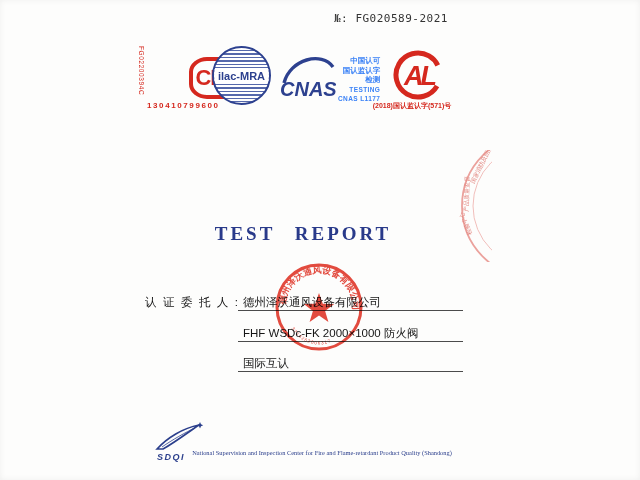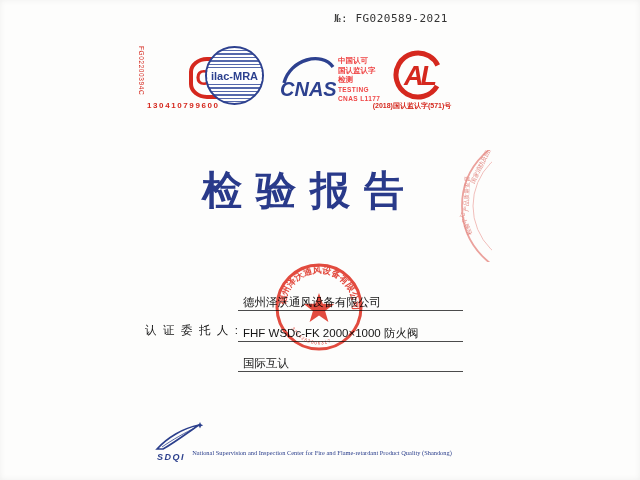--- a/index.html
+++ b/index.html
@@ -12,45 +12,45 @@
 
   
   .cma-code{left:138px;top:46px;writing-mode:vertical-rl;text-orientation:sideways;
             font-size:6.5px;color:#d5281e;letter-spacing:.6px;height:60px;}
   .cma-box{left:152px;top:57px;width:52px;height:34px;border:4px solid #d5281e;border-radius:18px/15px;
            display:flex;align-items:center;justify-content:center;color:#d5281e;
            font-weight:900;font-size:22px;letter-spacing:-1px;margin-left:37px;}
   .cma-number{left:147px;top:101px;width:76px;font-size:8px;font-weight:bold;color:#d5281e;letter-spacing:1.6px;}
 
   
-  .ilac{left:205px;top:46px;width:55px;height:55px;border-radius:50%;border:2px solid #2d418f;
+  .ilac{left:212px;top:46px;width:55px;height:55px;border-radius:50%;border:2px solid #2d418f;
         background:repeating-linear-gradient(to bottom,#ffffff 0 2px,#5568ab 2px 3.4px);
         overflow:hidden;}
   .ilac-band{position:absolute;left:-4px;right:-4px;top:50%;transform:translateY(-50%);height:14px;
              background:#fff;display:flex;align-items:center;justify-content:center;
              color:#2d418f;font-weight:bold;font-size:11px;}
 
   
   .cnas-svg{left:280px;top:55px;}
-  .cnas-side{left:338px;top:56px;color:#ef4444;}
+  .cnas-side{left:338px;top:56px;color:#3b82f6;text-align:right;}
   .cnas-side .cjk{font-size:7.5px;line-height:9.5px;font-weight:bold;}
   .cnas-side .lat{font-size:6.5px;line-height:9px;font-weight:bold;letter-spacing:.4px;}
 
   
   .cal-svg{left:388px;top:49px;}
   .cal-caption{left:364px;top:101px;width:96px;text-align:center;font-size:7px;font-weight:bold;color:#d5281e;}
 
   
   .title-cn{left:133px;top:163px;width:340px;text-align:center;font-size:40px;font-weight:bold;
             color:#293a8a;letter-spacing:14px;text-indent:14px;}
   .title-en{left:133px;top:223px;width:340px;text-align:center;font-family:"Liberation Serif",serif;
             font-weight:bold;font-size:19px;color:#293a8a;letter-spacing:3px;word-spacing:12px;}
 
   
-  .f-label{width:93px;font-size:11.5px;color:#151515;text-align:justify;text-align-last:justify;margin-top:28px;}
+  .f-label{width:93px;font-size:11.5px;color:#151515;text-align:justify;text-align-last:justify;}
   .f-value{font-size:11.5px;color:#151515;white-space:nowrap;}
   .f-line{width:225px;border-top:1px solid #4b4b4b;height:0;}
 
   
   .stamp-svg{left:264px;top:252px;mix-blend-mode:multiply;opacity:.92;}
   .edge-stamp{left:442px;top:150px;opacity:.85;}
 
   
   .footer-logo{left:154px;top:422px;}
   .footer-cn{left:324px;top:426px;transform:translateX(-50%);white-space:nowrap;
@@ -97,21 +97,21 @@
   <div class="abs cal-caption">(2018)国认监认字(571)号</div>
 
   <svg class="abs edge-stamp" width="50" height="112" viewBox="0 0 50 112">
     <circle cx="92" cy="56" r="72" fill="none" stroke="#e8928c" stroke-width="1.8"></circle>
     <circle cx="92" cy="56" r="61" fill="none" stroke="#efb3af" stroke-width="1"></circle>
     <text transform="translate(32,34) rotate(-64)" font-size="6" fill="#dd7069">国家消防及阻燃</text>
     <text transform="translate(26,62) rotate(-88)" font-size="6" fill="#dd7069">产品质量监督</text>
     <text transform="translate(30,84) rotate(-112)" font-size="6" fill="#dd7069">检验中心</text>
   </svg>
 
-  <div class="abs title-cn">检验报告</div>
+  <div class="abs title-en">TEST REPORT</div>
 
   <div class="abs f-label" style="left:145px;top:295px">认证委托人:</div>
   <div class="abs f-value" style="left:243px;top:295px">德州泽沃通风设备有限公司</div>
   <div class="abs f-line" style="left:238px;top:310px"></div>
 
   <div class="abs f-value" style="left:243px;top:326px">FHF WSDc-FK 2000×1000 防火阀</div>
   <div class="abs f-line" style="left:238px;top:341px"></div>
 
   <div class="abs f-value" style="left:243px;top:356px">国际互认</div>
   <div class="abs f-line" style="left:238px;top:371px"></div>

